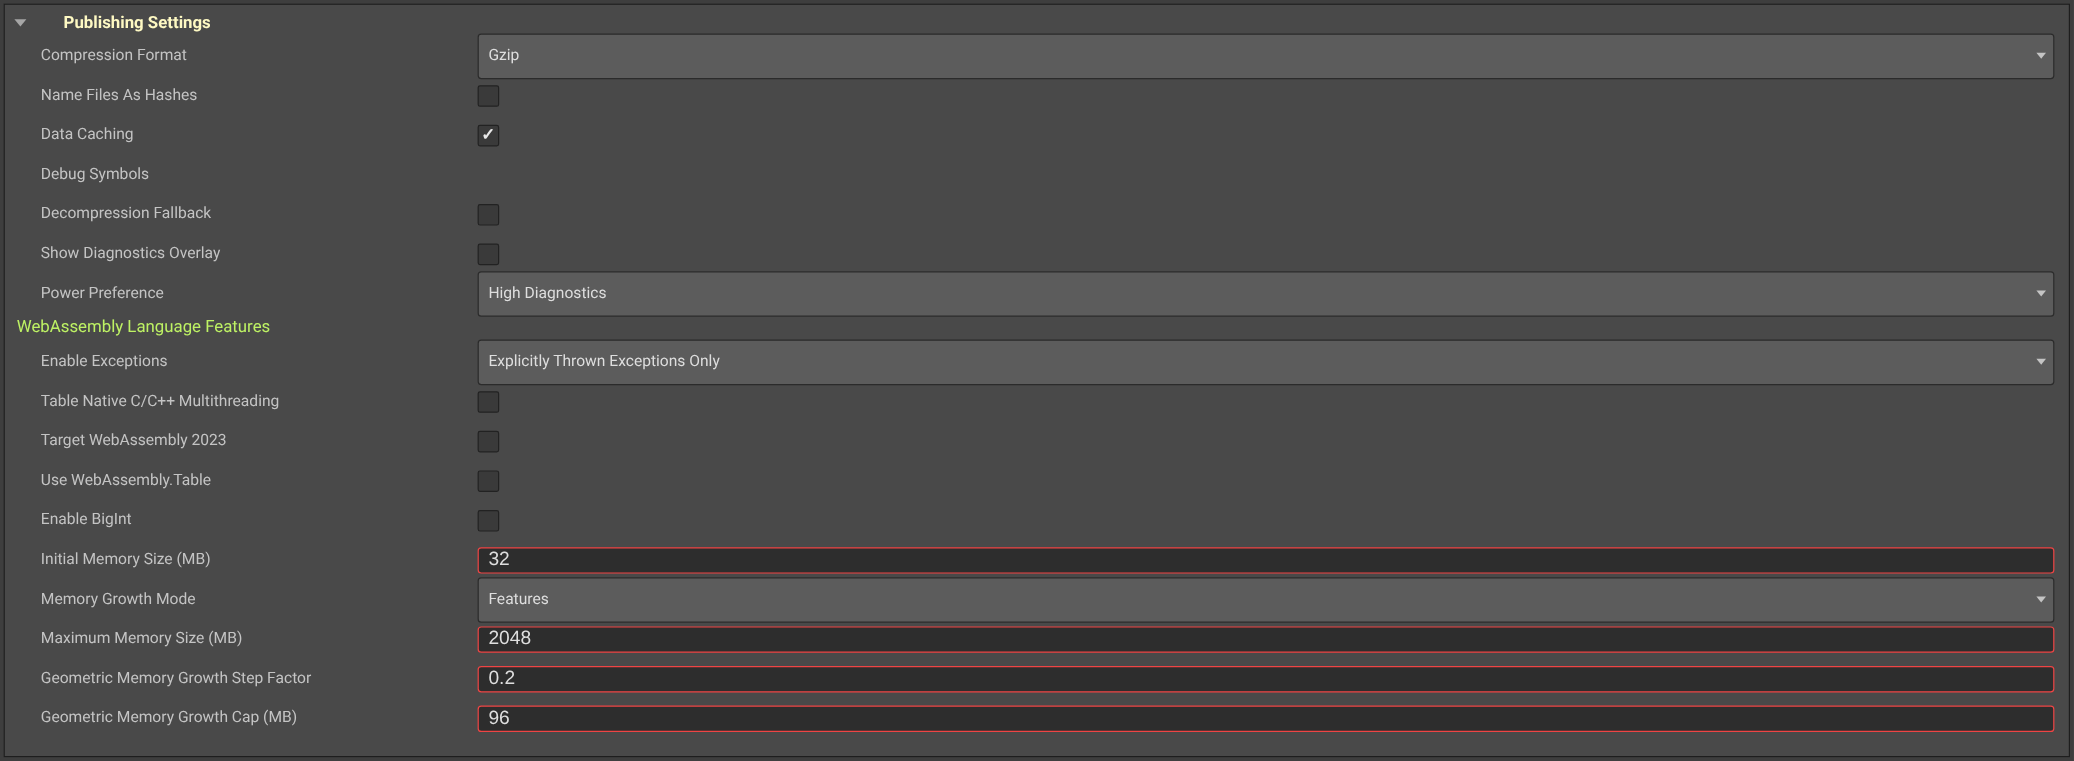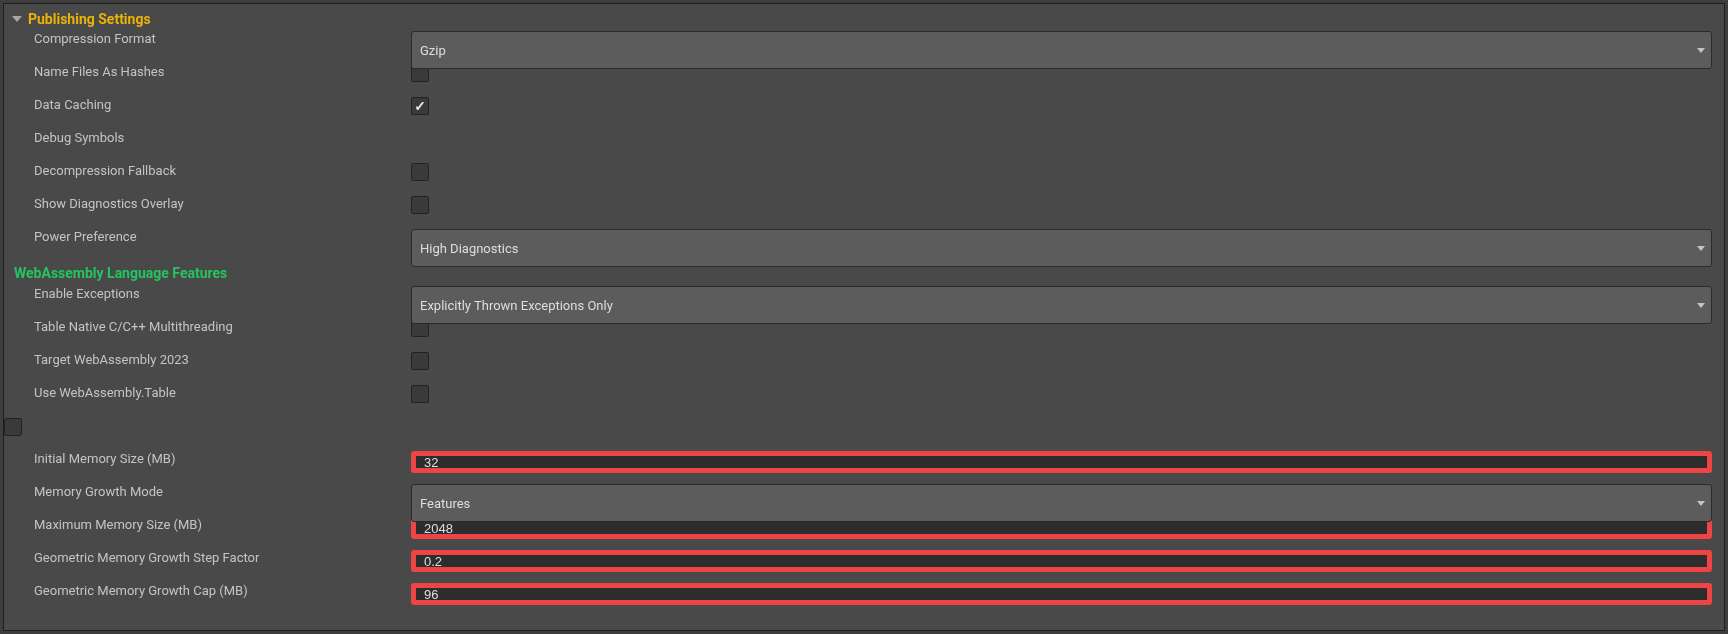--- a/index.html
+++ b/index.html
@@ -21,44 +21,44 @@
       background: #494949;
       width: 100%;
       height: 100%;
       padding: 4px 0;
     }
     .section-header {
       display: flex;
       align-items: center;
       padding: 3px 8px;
       font-weight: bold;
-      color: #eab308;
+      color: #fef9c3;
       font-size: 14px;
       cursor: pointer;
+      gap: 25px;
     }
     .foldout-arrow {
       width: 0;
       height: 0;
       margin-right: 6px;
       border-left: 5px solid transparent;
       border-right: 5px solid transparent;
       border-top: 6px solid #a6a6a6;
     }
     .subsection-header {
       padding: 4px 10px;
-      font-weight: bold;
-      color: #22c55e;
+      font-weight: normal;
+      color: #bef264;
       font-size: 14px;
     }
     .row {
       display: flex;
-      align-items: flex-start;
+      align-items: center;
       padding: 1px 0;
       height: 33px;
-      gap: 13px;
     }
     .label {
       width: 394px;
       padding-left: 30px;
       color: #c4c4c4;
       flex-shrink: 0;
     }
     .control {
       flex: 1;
       padding-right: 12px;
@@ -100,27 +100,27 @@
     }
     .checkbox.checked::after {
       content: "✓";
       color: #e8e8e8;
       font-size: 14px;
       font-weight: bold;
       line-height: 1;
     }
     .text-input {
       background: #2d2d2d;
-      border: 5px solid #ef4444;
+      border: 1px solid #ef4444;
       border-radius: 3px;
       height: 22px;
       width: 100%;
       padding: 0 8px;
       color: #dedede;
-      font-size: 13px;
+      font-size: 16px;
       outline: none;
     }
   </style>
 </head>
 <body>
 
 <div class="panel">
 
   <div class="section-header">
     <span class="foldout-arrow"></span>
@@ -206,20 +206,21 @@
   </div>
 
   <div class="row">
     <div class="label">Use WebAssembly.Table</div>
     <div class="control">
       <div class="checkbox"></div>
     </div>
   </div>
 
   <div class="row">
+    <div class="label">Enable BigInt</div>
     <div class="control">
       <div class="checkbox"></div>
     </div>
   </div>
 
   <div class="row">
     <div class="label">Initial Memory Size (MB)</div>
     <div class="control">
       <input class="text-input" value="32" style="">
     </div>

